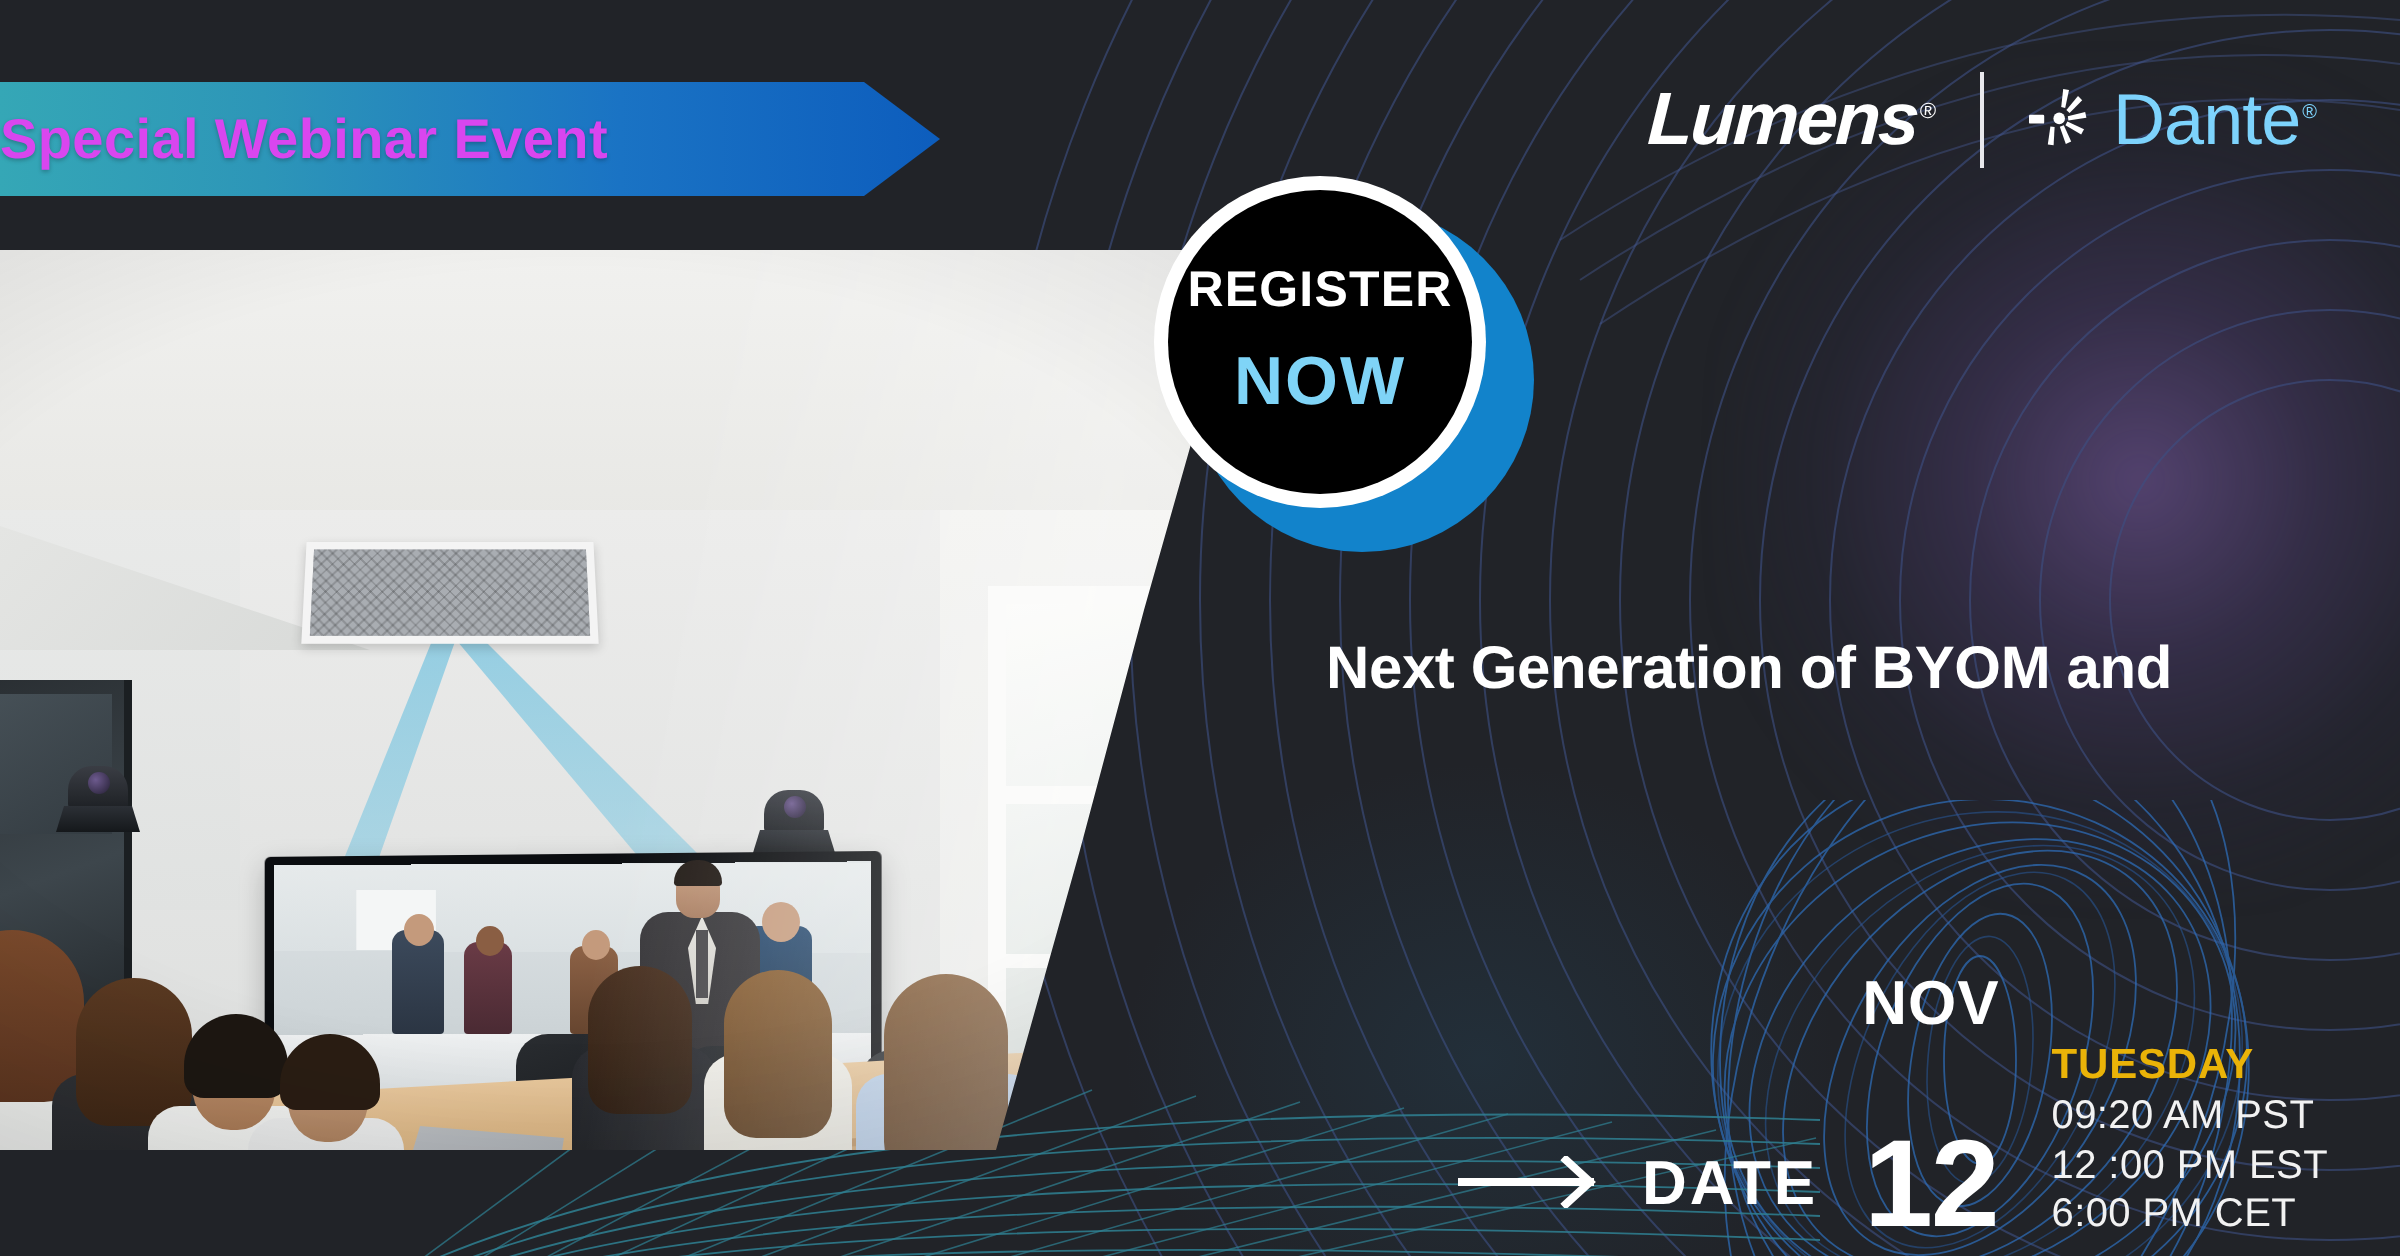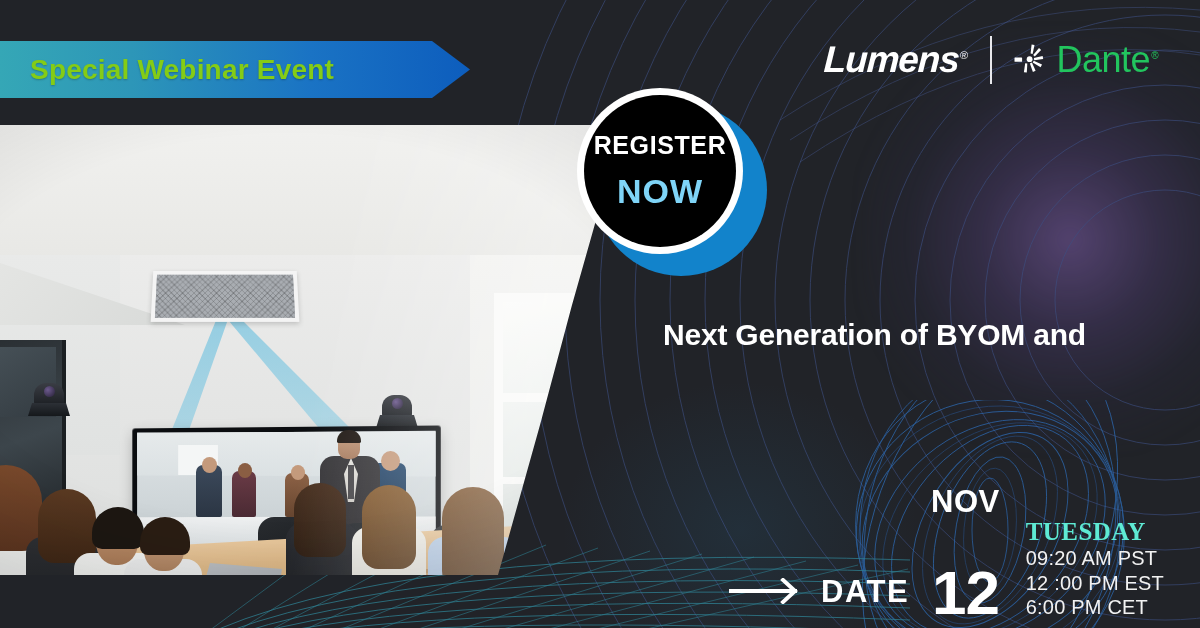--- a/index.html
+++ b/index.html
@@ -41,24 +41,23 @@
     width:470px; height:57px;
     display:flex; align-items:center;
   }
   #banner-shape {
     position:absolute; inset:0;
     background:linear-gradient(90deg,#35a7b6 0%,#2d96b8 28%,#1a73c4 66%,#0d5dbd 100%);
     clip-path:polygon(0 0, 432px 0, 470px 50%, 432px 100%, 0 100%);
   }
   #banner-text {
     position:relative;
-    color:#84cc16;
+    color:#d946ef;
     font-size:28px; font-weight:bold;
     letter-spacing:0.2px;
-    padding-left:30px;
     text-shadow:0 1px 2px rgba(0,0,0,0.25);
     text-align:center;
   }
 
   
   #logo-bar {
     position:absolute; right:42px; top:36px;
     display:flex; align-items:center; gap:22px;
   }
   #lumens-logo {
@@ -68,21 +67,21 @@
     transform:skewX(-3deg);
   }
   #lumens-logo .reg {
     font-size:11px; font-style:normal; font-weight:normal;
     vertical-align:super; letter-spacing:0; margin-left:1px;
   }
   #logo-divider { width:2px; height:48px; background:#e8e8ec; }
   #dante-logo { display:flex; align-items:center; gap:9px; }
   #dante-mark { width:34px; height:34px; display:block; }
   #dante-word {
-    position:relative; color:#22c55e;
+    position:relative; color:#7dd3fc;
     font-size:36px; font-weight:500; letter-spacing:-0.5px;
   }
   #dante-word .reg {
     font-size:10px; vertical-align:super; margin-left:1px; font-weight:normal;
   }
 
   
   #photo-panel {
     position:absolute; left:0; top:125px;
     width:720px; height:450px;
@@ -248,21 +247,21 @@
     display:flex; align-items:flex-end; }
   #date-arrow { width:74px; height:26px; margin-bottom:17px; }
   #date-word { color:#ffffff; font-size:31px; font-weight:bold;
     letter-spacing:1.5px; margin-left:18px; margin-bottom:11px; }
   #date-nov12 { margin-left:22px; display:flex; flex-direction:column; align-items:center;gap:46px; }
   #date-month { color:#ffffff; font-size:31px; font-weight:bold; letter-spacing:0.5px;
     line-height:0.98; }
   #date-day { color:#ffffff; font-size:62px; font-weight:bold; line-height:0.92;
     letter-spacing:-1px; margin-top:1px; }
   #date-times { margin-left:26px; margin-bottom:2px; }
-  #weekday { color:#5eead4; font-size:25px; font-weight:bold; letter-spacing:0.4px; line-height:1.18;font-family:Liberation Serif, serif; }
+  #weekday { color:#eab308; font-size:21px; font-weight:bold; letter-spacing:0.4px; line-height:1.18; }
   .time-line { color:#f2f2f2; font-size:20px; font-weight:normal; line-height:1.22;
     letter-spacing:0.2px; }
 
   svg { display:block; }
 </style>
 </head>
 <body>
 
 <div id="stage">
 

